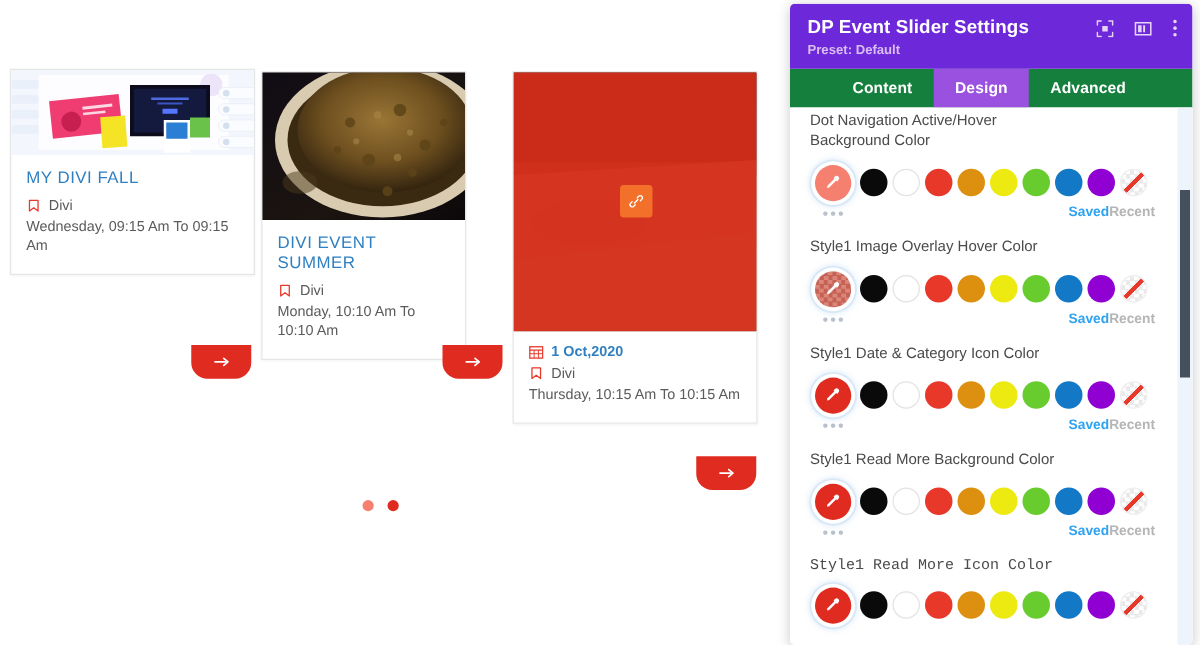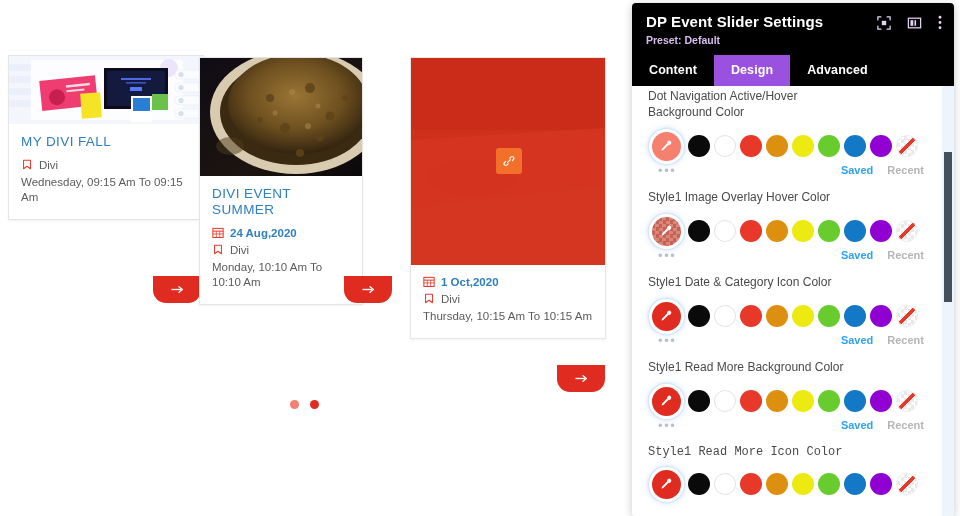--- a/index.html
+++ b/index.html
@@ -62,31 +62,31 @@
   
   .panel {
     position:absolute; left:632px; top:3px; width:322px; height:513px;
     background:#ffffff;
     border-radius:4px;
     box-shadow: 0 2px 10px rgba(0,0,0,.22);
     overflow:hidden;
     display:flex; flex-direction:column;
   }
   .panel-head {
-    background:#000000;
+    background:#6d28d9;
     padding:10px 14px 9px 14px;
     flex:none;
     position:relative;
   }
   .panel-title { color:#fff; font-size:15px; font-weight:bold; letter-spacing:.1px; }
   .panel-preset { color:#d9bdf2; font-size:10.5px; font-weight:bold; margin-top:4px; }
   .head-icons { position:absolute; right:12px; top:12px; display:flex; align-items:center; gap:16px; }
   .head-icons span { cursor:pointer; display:block; line-height:0; }
 
-  .tabs { display:flex; background:#000000; flex:none; }
+  .tabs { display:flex; background:#15803d; flex:none;padding-left:33px; }
   .tab {
     padding:8px 17px 9px 17px; color:#fff; font-size:12.5px; font-weight:bold;
     cursor:pointer; letter-spacing:.1px;
   }
   .tab.active { background:#9b51e0; }
 
   .panel-body { flex:1; position:relative; overflow:hidden; background:#fff; }
   .scroll-inner { position:absolute; left:0; top:-8px; width:100%; padding:0 14px 0 16px; }
 
   .field { padding-top:10px; }
@@ -111,21 +111,21 @@
   }
   .sw.white { border:1px solid #e3e3e3; }
   .sw.transparent {
     background:
       linear-gradient(135deg, transparent 44%, #e8382a 44%, #e8382a 56%, transparent 56%),
       repeating-conic-gradient(#ffffff 0% 25%, #e9e9e9 0% 50%) 0 0 / 7px 7px;
     border:1px solid #ededed;
   }
   .row-under { display:flex; align-items:center; height:18px; margin-top:-2px; }
   .ellipsis { color:#b9c2cc; font-size:13px; letter-spacing:1.6px; padding-left:10px; line-height:1; cursor:pointer; }
-  .saved-recent { margin-left:auto; display:flex; gap:14px; padding-right:16px;align-items:center; }
+  .saved-recent { margin-left:auto; display:flex; padding-right:16px;align-items:center; }
   .saved { color:#2ea3f2; font-size:11px; font-weight:bold; cursor:pointer; }
   .recent { color:#b5b5b5; font-size:11px; font-weight:bold; cursor:pointer; }
 
   .vscroll-track {
     position:absolute; right:0px; top:0; width:12px; height:100%;
     background:#eef4fb;
   }
   .vscroll-thumb {
     position:absolute; right:2px; top:66px; width:8px; height:150px;
     background:#44505e; border-radius:0px; cursor:pointer;
@@ -188,21 +188,21 @@
         <div class="meta-time">Wednesday, 09:15 Am To 09:15 Am</div>
       </div>
       <div class="readmore" style="left:144px; top:220px;">
         <svg viewBox="0 0 20 12">
           <line x1="2" y1="6" x2="15" y2="6" stroke="#fff" stroke-width="1.8"></line>
           <path d="M12 2.2 L16.5 6 L12 9.8" fill="none" stroke="#fff" stroke-width="1.8" stroke-linecap="round" stroke-linejoin="round"></path>
         </svg>
       </div>
     </div>
 
-    <div class="card" style="left:199px; top:57px; width:164px;">
+    <div class="card" style="left:209px; top:57px; width:164px;">
       <div class="card-img img2" style="height:118px;">
         <svg width="196" height="118" viewBox="0 0 196 118">
           <defs>
             <radialGradient id="bw" cx="48%" cy="42%" r="62%">
               <stop offset="0%" stop-color="#9a7535"></stop>
               <stop offset="55%" stop-color="#6d4f1f"></stop>
               <stop offset="100%" stop-color="#2a1d0d"></stop>
             </radialGradient>
             <linearGradient id="bg2" x1="0" y1="0" x2="1" y2="1">
               <stop offset="0%" stop-color="#100c14"></stop>
@@ -230,30 +230,20 @@
             <circle cx="75" cy="55" r="2.5"></circle>
               <circle cx="108" cy="68" r="3"></circle>
           </g>
           <ellipse cx="30" cy="88" rx="14" ry="9" fill="#4b3a1c" opacity=".5"></ellipse>
         </svg>
       </div>
       <div class="card-body">
         <div class="card-title">DIVI EVENT SUMMER</div>
         <div class="meta-row">
           <svg class="ic" viewBox="0 0 14 14">
-            <rect x="1" y="2.2" width="12" height="10.6" fill="none" stroke="#e8382a" stroke-width="1.2"></rect>
-            <line x1="1" y1="5.4" x2="13" y2="5.4" stroke="#e8382a" stroke-width="1.2"></line>
-            <line x1="5" y1="5.4" x2="5" y2="12.8" stroke="#e8382a" stroke-width=".9"></line>
-            <line x1="9" y1="5.4" x2="9" y2="12.8" stroke="#e8382a" stroke-width=".9"></line>
-            <line x1="1" y1="8.7" x2="13" y2="8.7" stroke="#e8382a" stroke-width=".9"></line>
-          </svg>
-          <span class="meta-date">24 Aug,2020</span>
-        </div>
-        <div class="meta-row">
-          <svg class="ic" viewBox="0 0 14 14">
             <path d="M3 2 H11 V12 L7 9 L3 12 Z" fill="none" stroke="#e8382a" stroke-width="1.2" stroke-linejoin="round"></path>
           </svg>
           <span class="meta-cat">Divi</span>
         </div>
         <div class="meta-time">Monday, 10:10 Am To 10:10 Am</div>
       </div>
       <div class="readmore" style="left:144px; top:218px;">
         <svg viewBox="0 0 20 12">
           <line x1="2" y1="6" x2="15" y2="6" stroke="#fff" stroke-width="1.8"></line>
           <path d="M12 2.2 L16.5 6 L12 9.8" fill="none" stroke="#fff" stroke-width="1.8" stroke-linecap="round" stroke-linejoin="round"></path>

